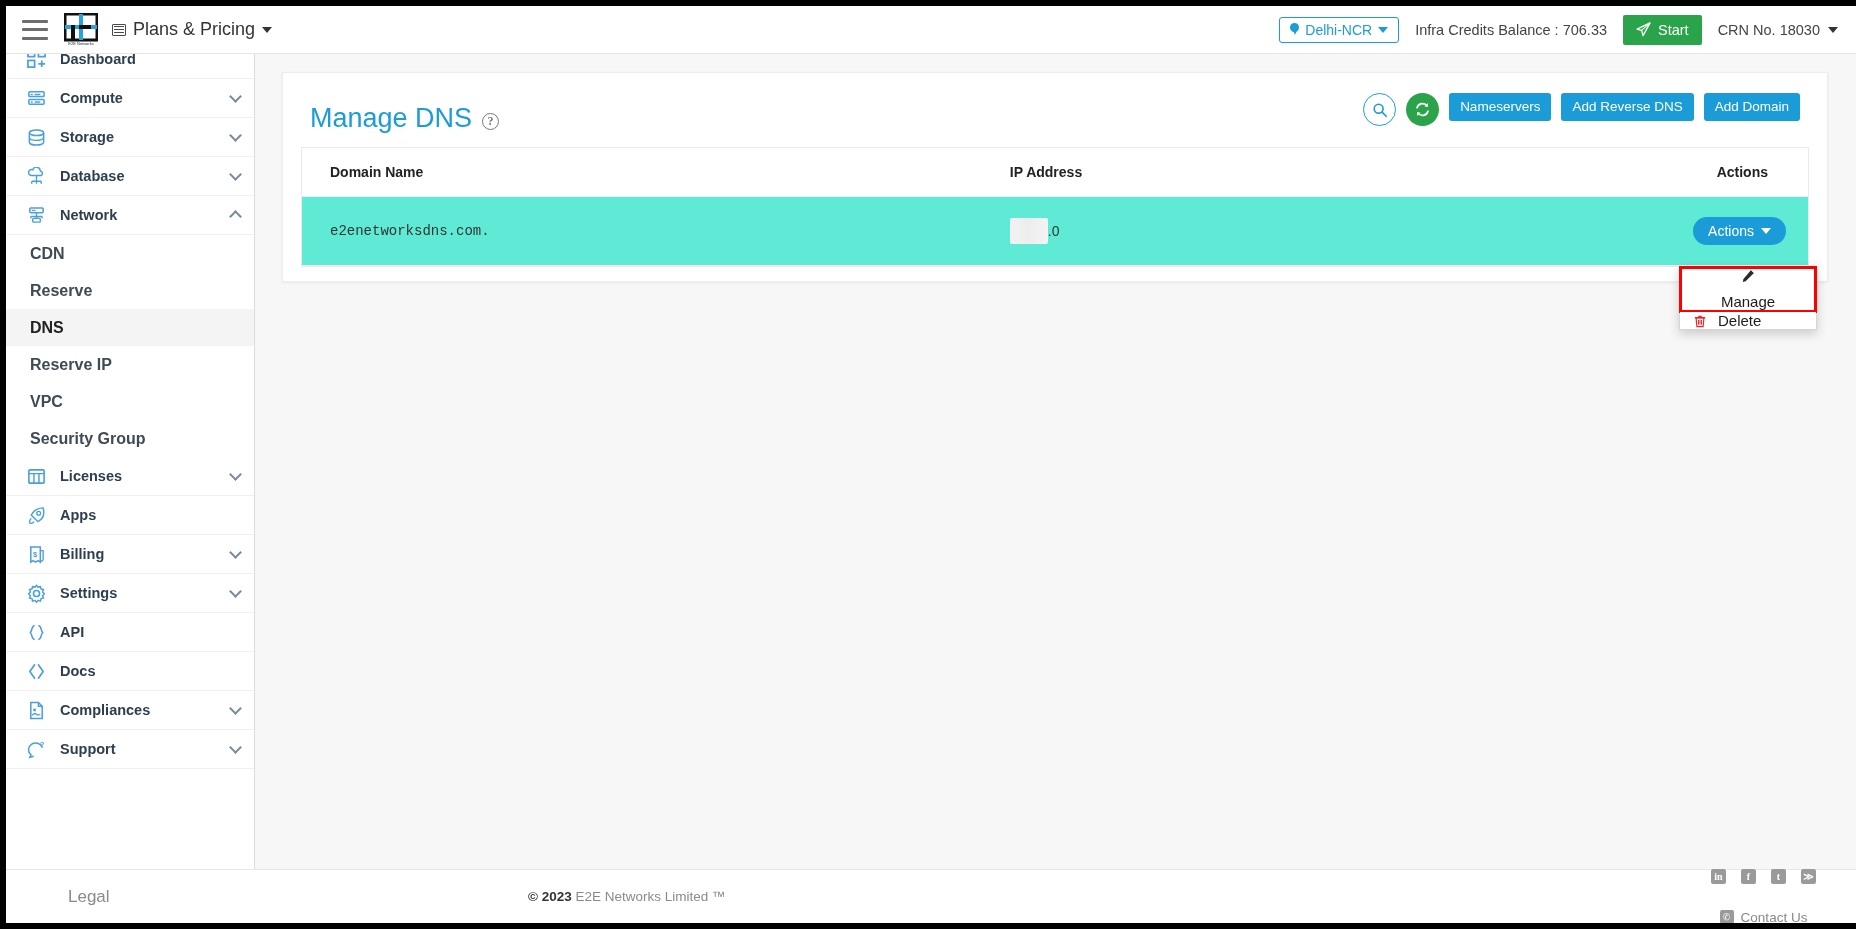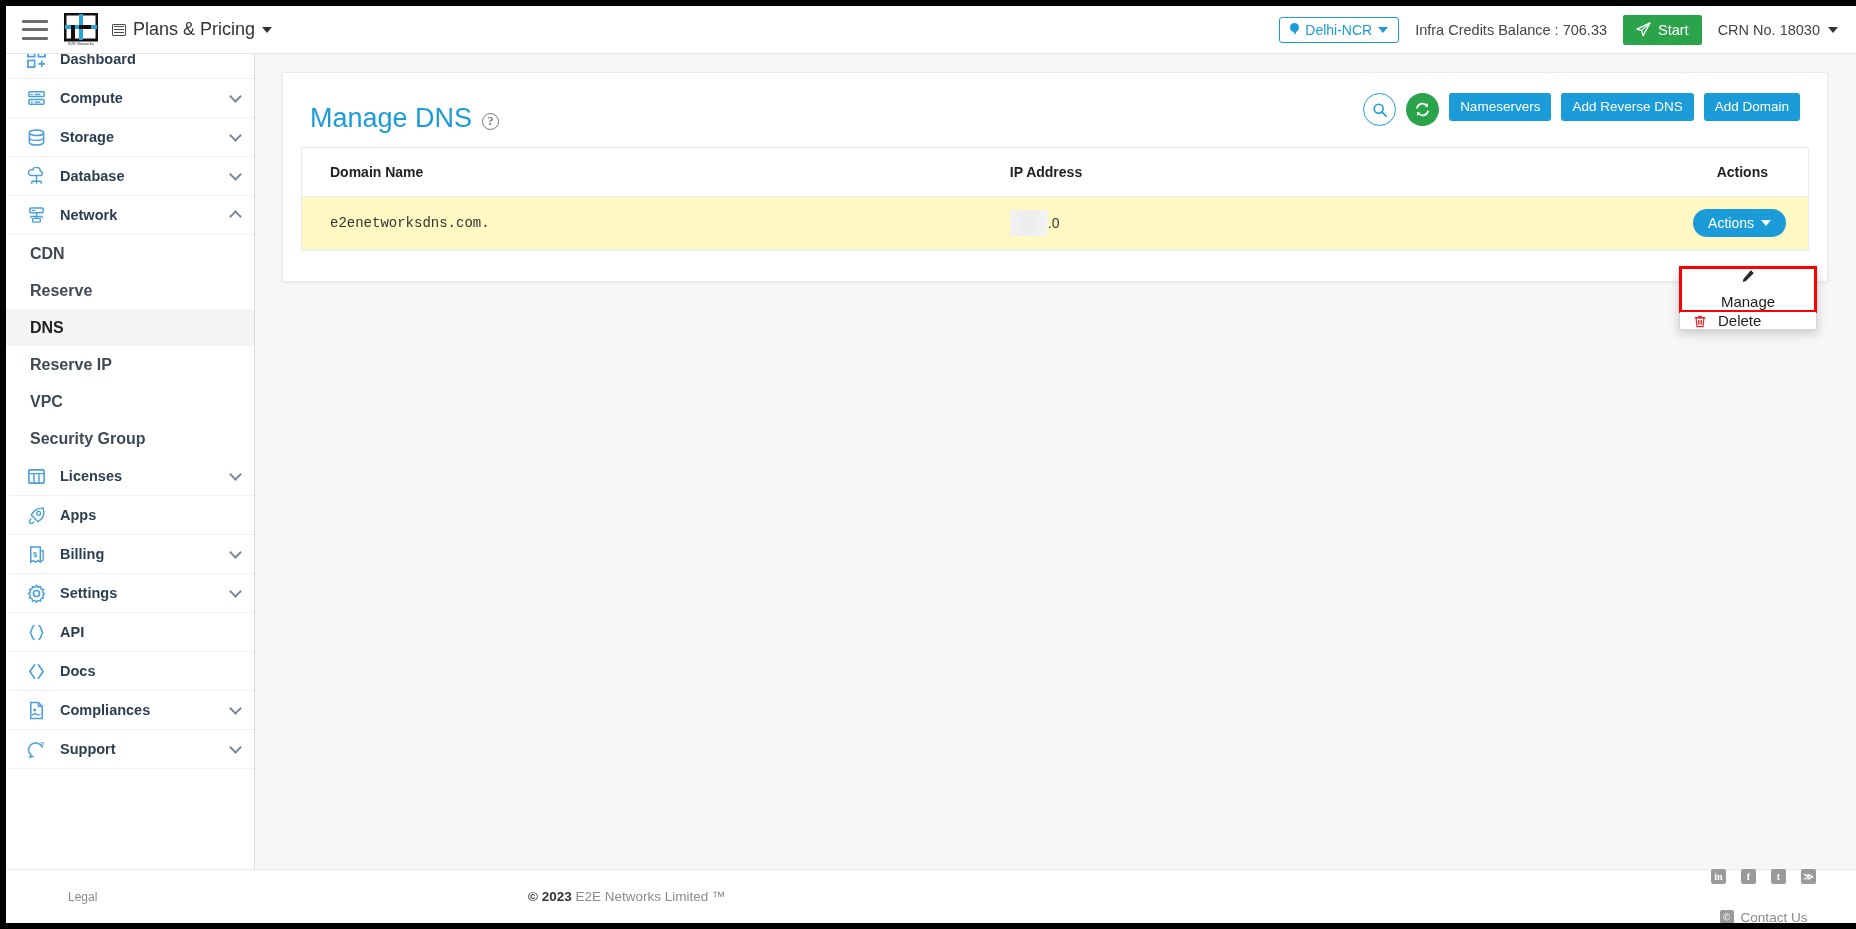--- a/index.html
+++ b/index.html
@@ -182,22 +182,22 @@
   }
   table { width:100%; border-collapse:collapse; }
   thead th {
     text-align:left; font-size:14px; color:#222; font-weight:700;
     padding: 16px 0 16px 0; border-bottom:1px solid #ededed;
   }
   thead th.col-domain { padding-left: 28px; width: 47%;}
   thead th.col-ip { width: 38%; }
   thead th.col-actions { text-align:right; padding-right: 40px; }
   tbody td {
-    padding: 12px 0; font-size: 14px; color:#333;
-    background:#fef9c3; border-bottom:1px solid #f0f0f0;
+    padding: 20px 0; font-size: 14px; color:#333;
+    background:#5eead4; border-bottom:1px solid #f0f0f0;
     font-family:"Liberation Mono", monospace;
   }
   tbody td.col-domain { padding-left: 28px; }
   tbody td.col-actions { text-align:right; padding-right: 22px; }
   .redact {
     display:inline-block; width:38px; height:26px;
     background: linear-gradient(90deg,#f2f2f2,#ededed,#f4f4f4);
     vertical-align:middle; border-radius:2px;
     filter: blur(0.7px);
   }
@@ -232,21 +232,21 @@
   }
   .dd-icon { width:16px; display:flex; justify-content:center; flex:0 0 auto;}
 
   
   .footer {
     position:absolute; left:6px; right:0; bottom:6px; height:54px;
     background:#fff; border-top:1px solid #e8e8e8;
     display:flex; align-items:center;
     z-index: 25;
   }
-  .footer-legal { font-size:12px; color:#8a8a8a; margin-left:62px; cursor:pointer; width:460px; }
+  .footer-legal { font-size:17px; color:#8a8a8a; margin-left:62px; cursor:pointer; width:460px; }
   .footer-copy { font-size:13.5px; color:#8a8a8a; flex:0 0 auto; text-align:center; }
   .footer-copy b { color:#333; font-weight:700; }
   .footer-right { display:flex; align-items:center; gap:26px; margin-left:auto; margin-right:40px;flex-direction:column;}
   .social-row { display:flex; align-items:center; gap:15px; }
   .social {
     width:15px;height:15px; background:#9a9a9a; border-radius:2px;
     display:flex;align-items:center;justify-content:center;
     color:#fff; font-size:10px; font-weight:700; cursor:pointer;
     font-family:"Liberation Serif", serif;
   }

